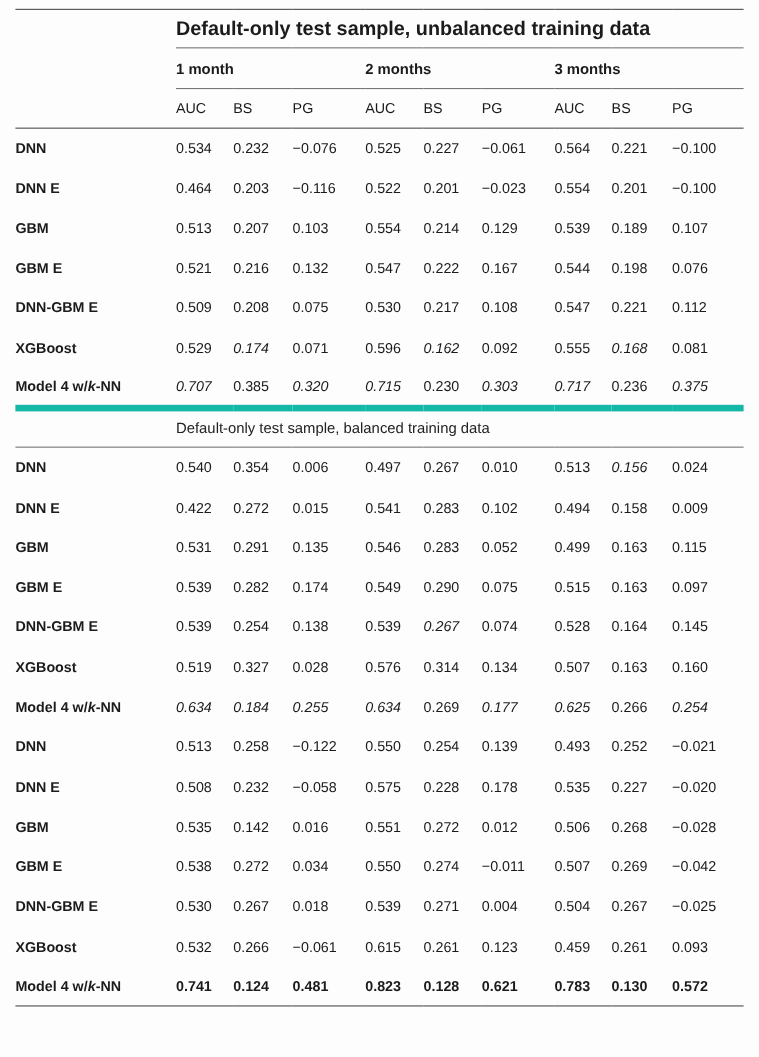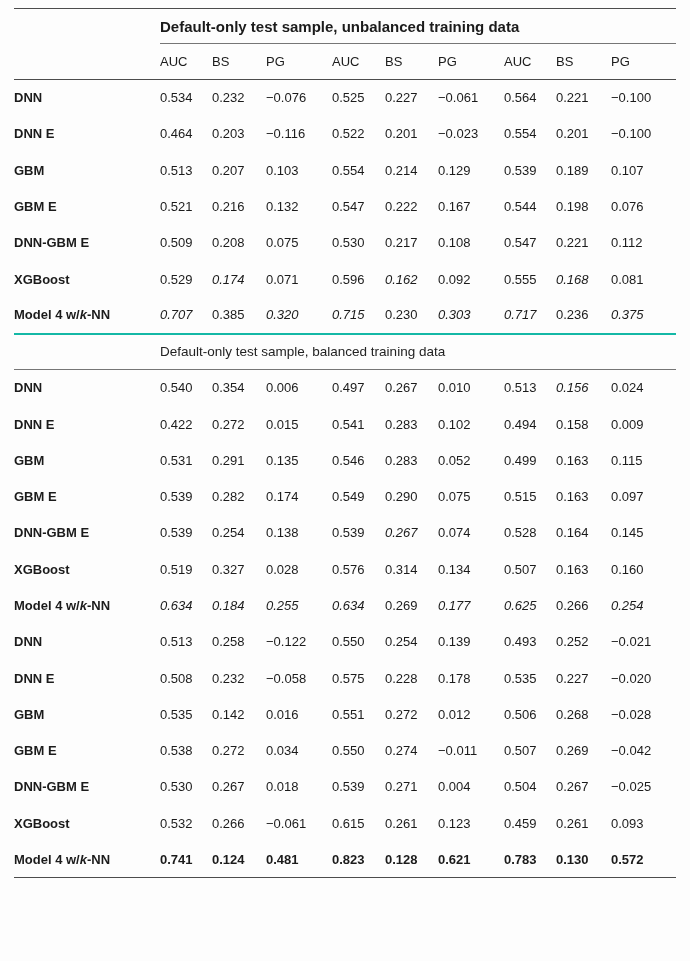--- a/index.html
+++ b/index.html
@@ -26,31 +26,31 @@
     font-size: 13px;
     font-weight: normal;
     text-align: left;
     vertical-align: middle;
     white-space: nowrap;
     overflow: hidden;
   }
   
   .rt-heavy { border-top: 1.5px solid #4c4c4c; }
   .rb-heavy { border-bottom: 1.5px solid #4c4c4c; }
-  .rt-light { border-top: 2px solid #14b8a6; }
+  .rt-light { border-top: 6px solid #14b8a6; }
   .rb-light { border-bottom: 1px solid #767676; }
   
   tr.h-title1  { height: 35px; }
   tr.h-months  { height: 37px; }
   tr.h-metrics { height: 36px; }
   tr.h-section { height: 36px; }
   tr.h-data    { height: 36.3px; }
   
   .label-cell { font-weight: bold; }
-  .title-bold { font-weight: bold; font-size: 15px; }
+  .title-bold { font-weight: bold; font-size: 18px; }
   .title-reg  { font-weight: normal; font-size: 13.5px; color: #222; }
   .group-h    { font-weight: bold; font-size: 13.5px; }
   .metric-h   { font-weight: normal; }
   td.v        { font-weight: normal; }
   td.v.i      { font-style: italic; }
   td.v.b      { font-weight: bold; }
   .k-it       { font-style: italic; }
 </style>
 </head>
 <body>
@@ -67,20 +67,26 @@
         <col style="width:66px">
       <col style="width:52px">
         <col style="width:55px">
         <col style="width:65px">
     </colgroup>
     <tbody>
         <tr class="h-title1">
           <td class="label-cell rt-heavy"></td>
           <td class="title-bold rt-heavy rb-light" colspan="9">Default-only test sample, unbalanced training data</td>
         </tr>
+        <tr class="h-months">
+          <td></td>
+          <th class="group-h rb-light" colspan="3">1 month</th>
+          <th class="group-h rb-light" colspan="3">2 months</th>
+          <th class="group-h rb-light" colspan="3">3 months</th>
+        </tr>
         <tr class="h-metrics">
           <td class="rb-heavy"></td>
           <th class="metric-h rb-heavy">AUC</th>
           <th class="metric-h rb-heavy">BS</th>
           <th class="metric-h rb-heavy">PG</th>
           <th class="metric-h rb-heavy">AUC</th>
           <th class="metric-h rb-heavy">BS</th>
           <th class="metric-h rb-heavy">PG</th>
           <th class="metric-h rb-heavy">AUC</th>
           <th class="metric-h rb-heavy">BS</th>

